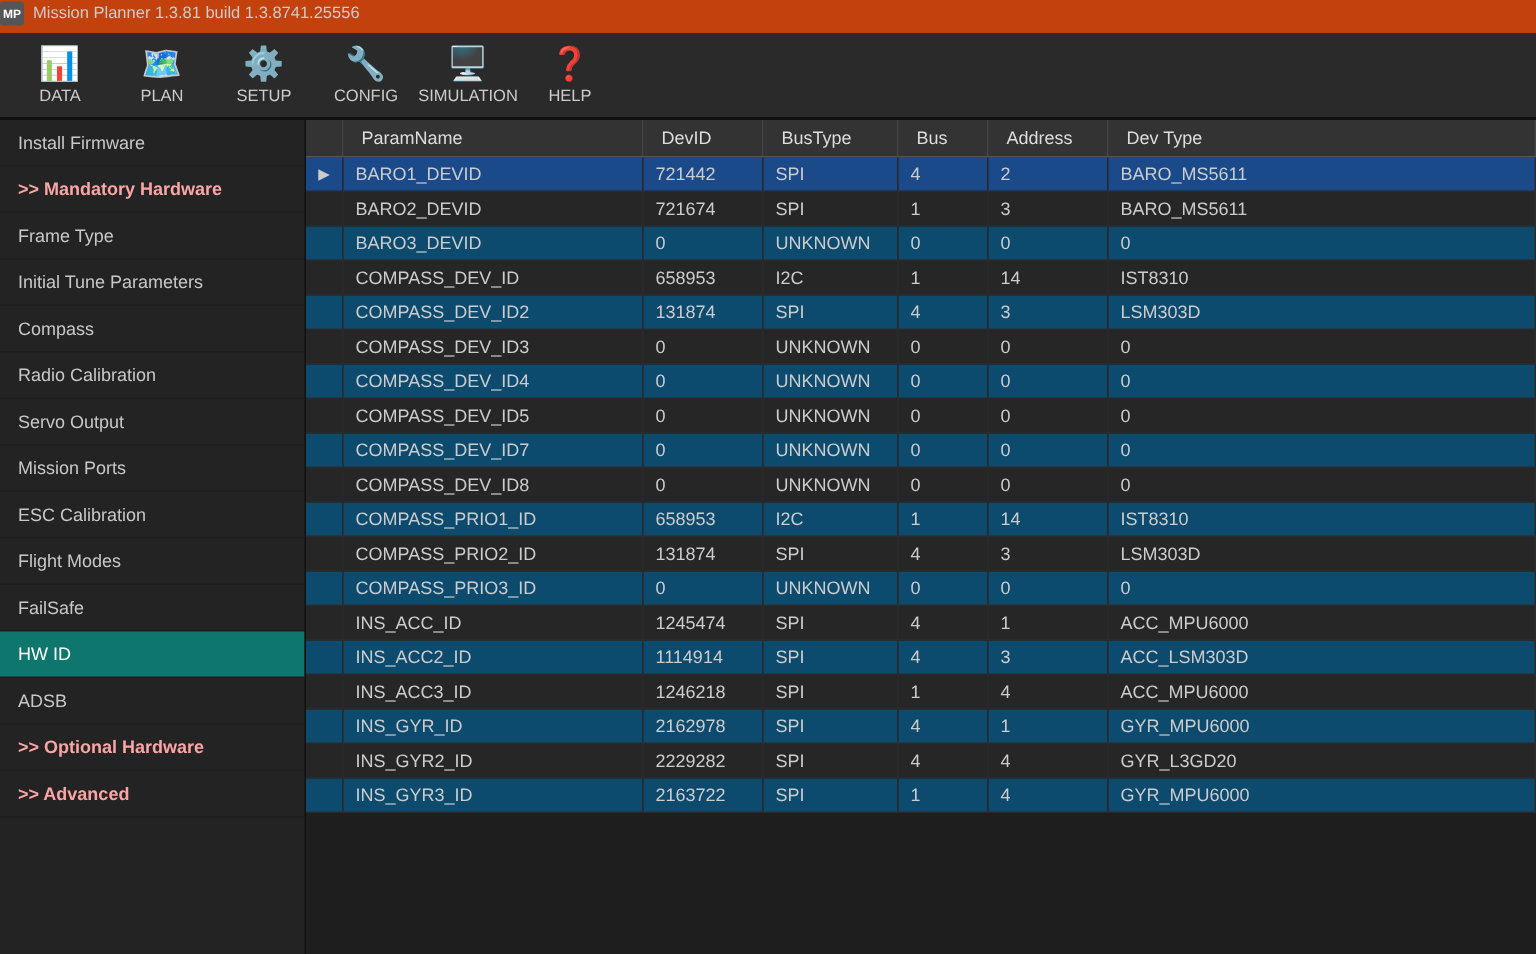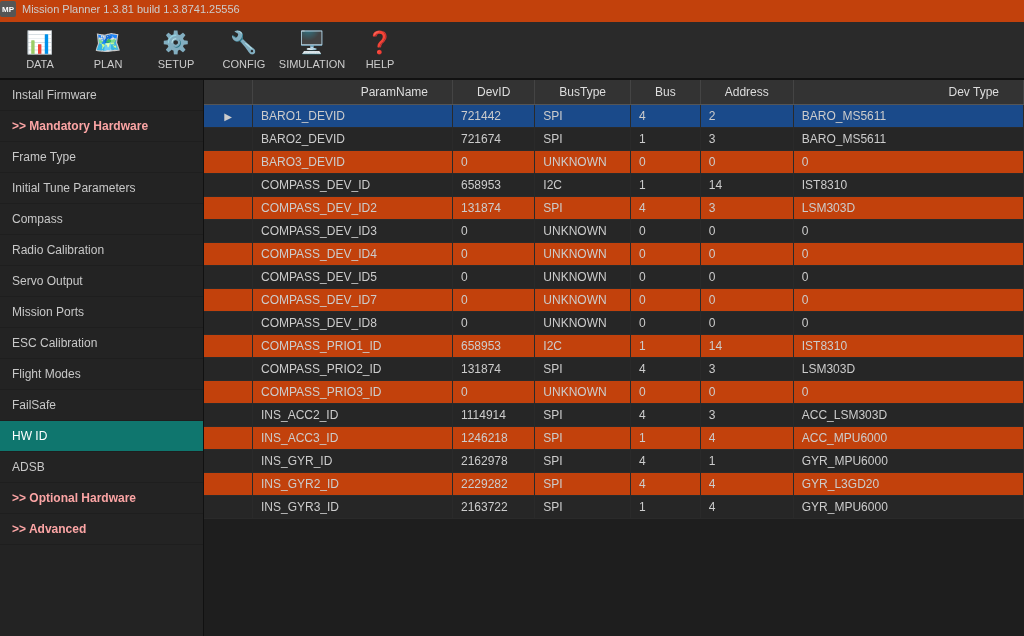--- a/index.html
+++ b/index.html
@@ -105,30 +105,30 @@
     
     #data-table {
       width: 100%;
       border-collapse: collapse;
       font-size: 12px;
     }
     #data-table thead tr {
       background: #333;
     }
     #data-table thead th {
-      padding: 5px 24px;
+      padding: 5px 12px;
       color: #ddd;
-      text-align: right;
+      text-align: left;
       border-right: 1px solid #444;
       border-bottom: 1px solid #555;
       font-weight: normal;
       font-size: 12px;
     }
     #data-table tbody tr {
-      background: #c2410c;
+      background: #0c4a6e;
       border-bottom: 1px solid #2a2a2a;
     }
     #data-table tbody tr:nth-child(even) {
       background: #262626;
     }
     #data-table tbody tr.selected {
       background: #1a4a8a;
     }
     #data-table tbody td {
       padding: 4px 8px;
@@ -340,20 +340,29 @@
               <td class="arrow-cell"></td>
               <td>COMPASS_PRIO3_ID</td>
               <td>0</td>
               <td>UNKNOWN</td>
               <td>0</td>
               <td>0</td>
               <td>0</td>
             </tr>
             <tr>
               <td class="arrow-cell"></td>
+              <td>INS_ACC_ID</td>
+              <td>1245474</td>
+              <td>SPI</td>
+              <td>4</td>
+              <td>1</td>
+              <td>ACC_MPU6000</td>
+            </tr>
+            <tr>
+              <td class="arrow-cell"></td>
               <td>INS_ACC2_ID</td>
               <td>1114914</td>
               <td>SPI</td>
               <td>4</td>
               <td>3</td>
               <td>ACC_LSM303D</td>
             </tr>
             <tr>
               <td class="arrow-cell"></td>
               <td>INS_ACC3_ID</td>

